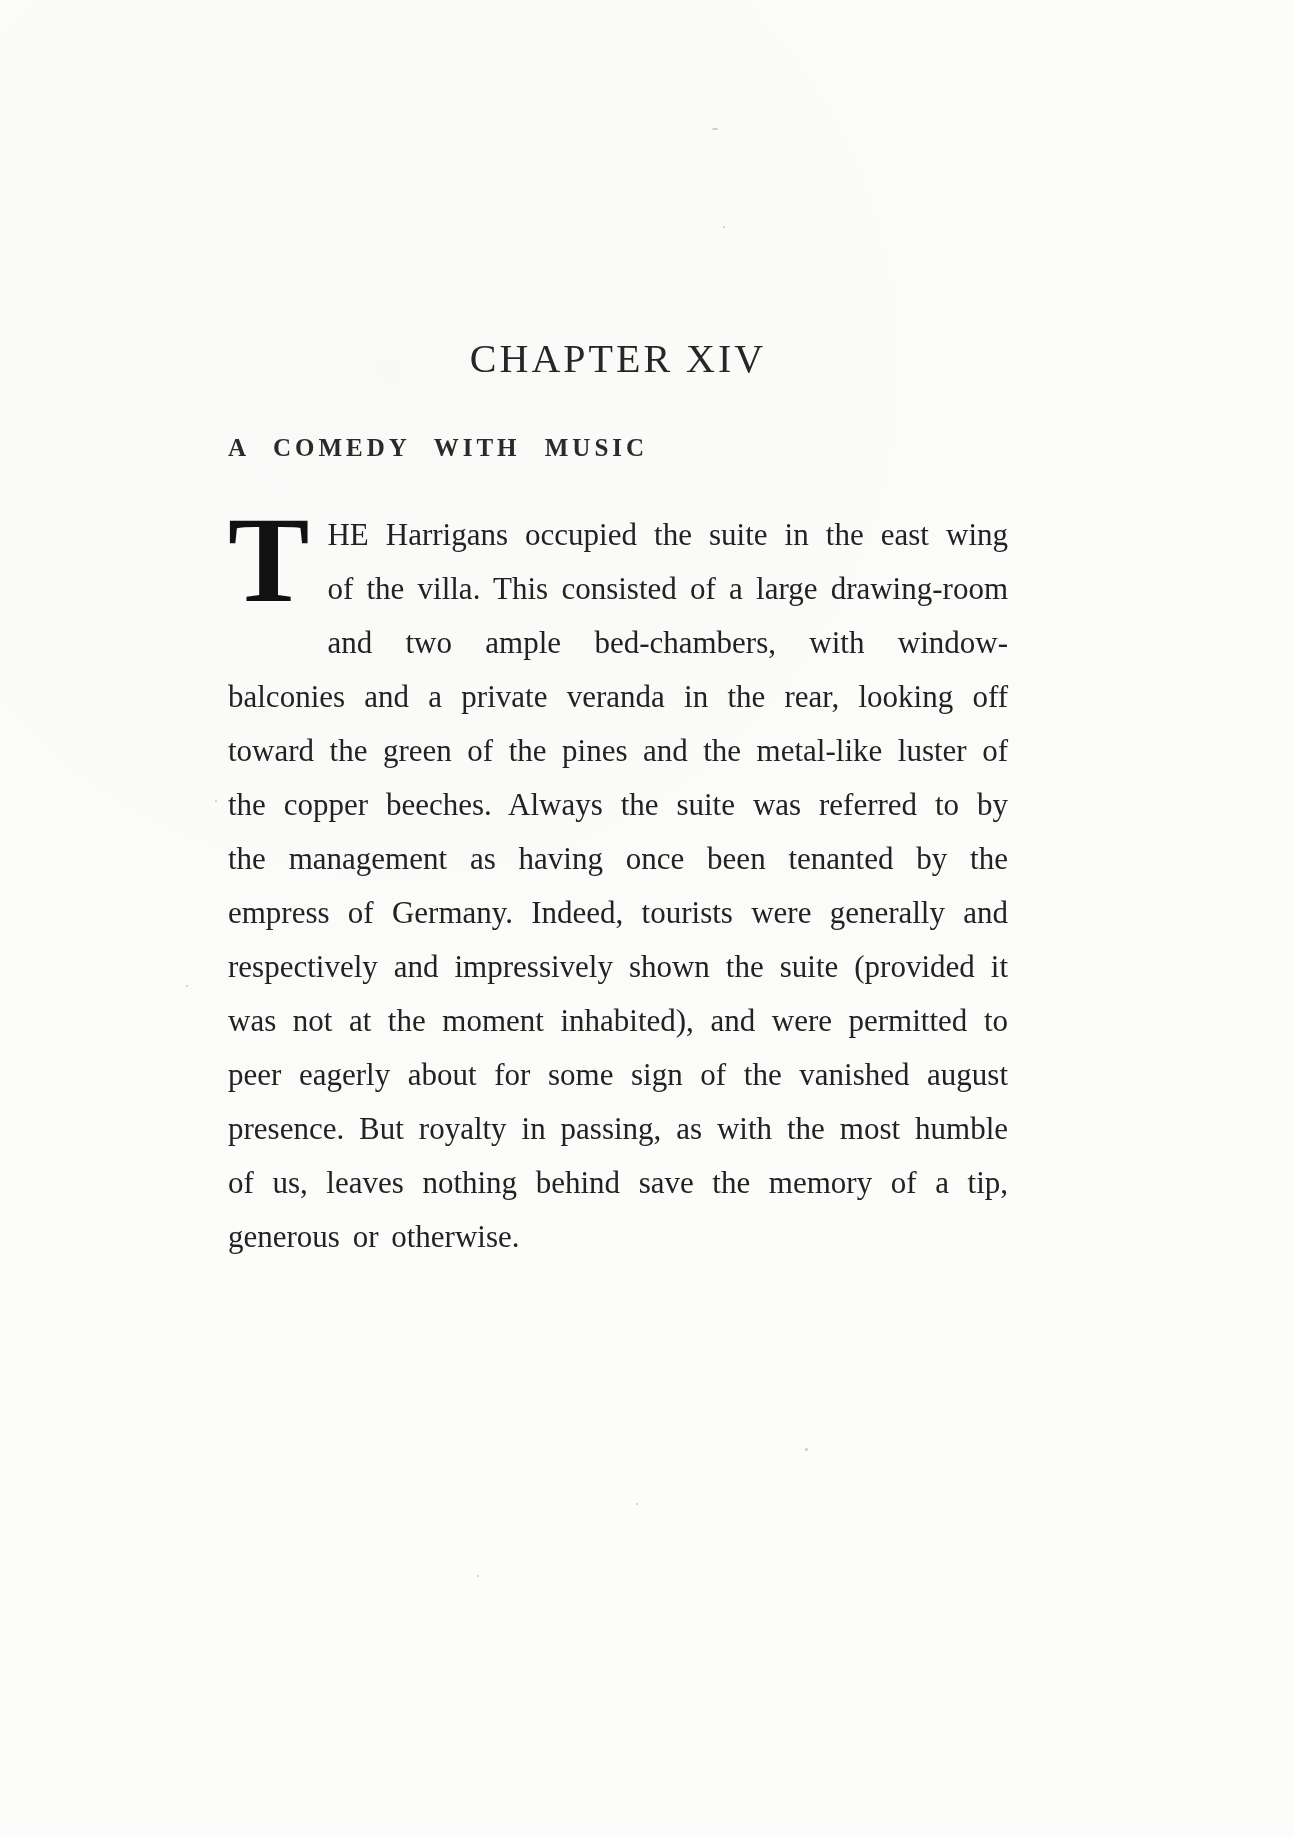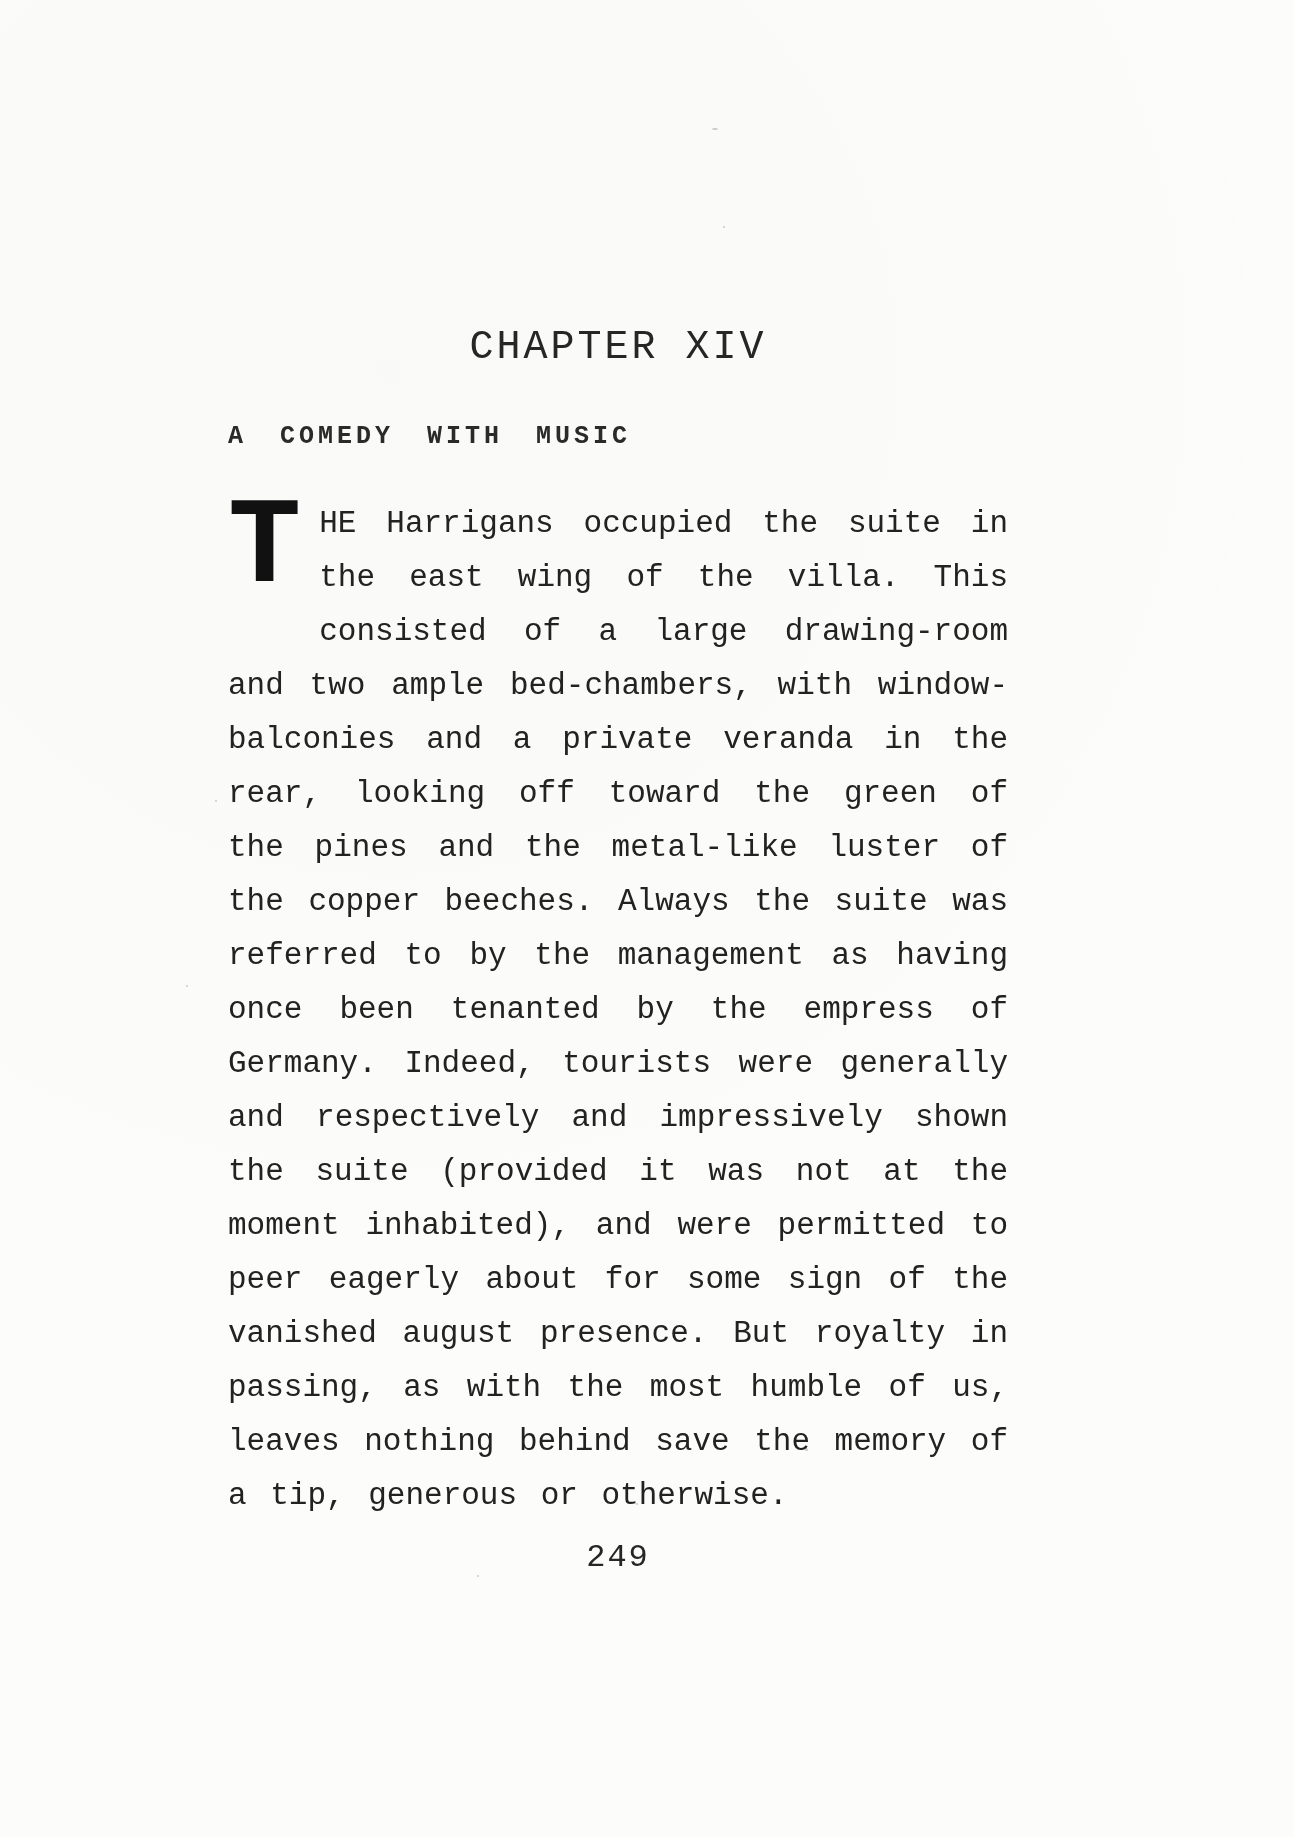--- a/index.html
+++ b/index.html
@@ -18,23 +18,22 @@
   .scan-page {
     position: absolute;
     inset: 0;
     background:
       radial-gradient(circle at 30% 20%, rgba(0,0,0,0.012), transparent 60%),
       #fcfcfb;
   }
   .page-inner {
     position: absolute;
     left: 228px;
-    top: 325px;
+    top: 335px;
     width: 780px;
-    font-family: Liberation Mono, monospace;
   }
   .chapter-title {
     font-size: 40px;
     font-weight: normal;
     text-align: center;
     letter-spacing: 3px;
     margin: 0 0 52px 0;
     color: #262626;
   }
   .subtitle {
@@ -101,16 +100,15 @@
   <span class="speckle sp7"></span>
 
   <div class="page-inner">
 
     <h1 class="chapter-title">CHAPTER XIV</h1>
 
     <h2 class="subtitle">A COMEDY WITH MUSIC</h2>
 
     <p class="body-text"><span class="dropcap">T</span><span>HE Harrigans occupied the suite in the east wing of the villa. This consisted of a large drawing-room and two ample bed-chambers, with window-balconies and a private veranda in the rear, looking off toward the green of the pines and the metal-like luster of the copper beeches. Always the suite was referred to by the management as having once been tenanted by the empress of Germany. Indeed, tourists were generally and respectively and impressively shown the suite (provided it was not at the moment inhabited), and were permitted to peer eagerly about for some sign of the vanished august presence. But royalty in passing, as with the most humble of us, leaves nothing behind save the memory of a tip, generous or otherwise.</span></p>
 
-    <div class="page-number">249</div>
 
   </div>
 </div>
 
 </body></html>

